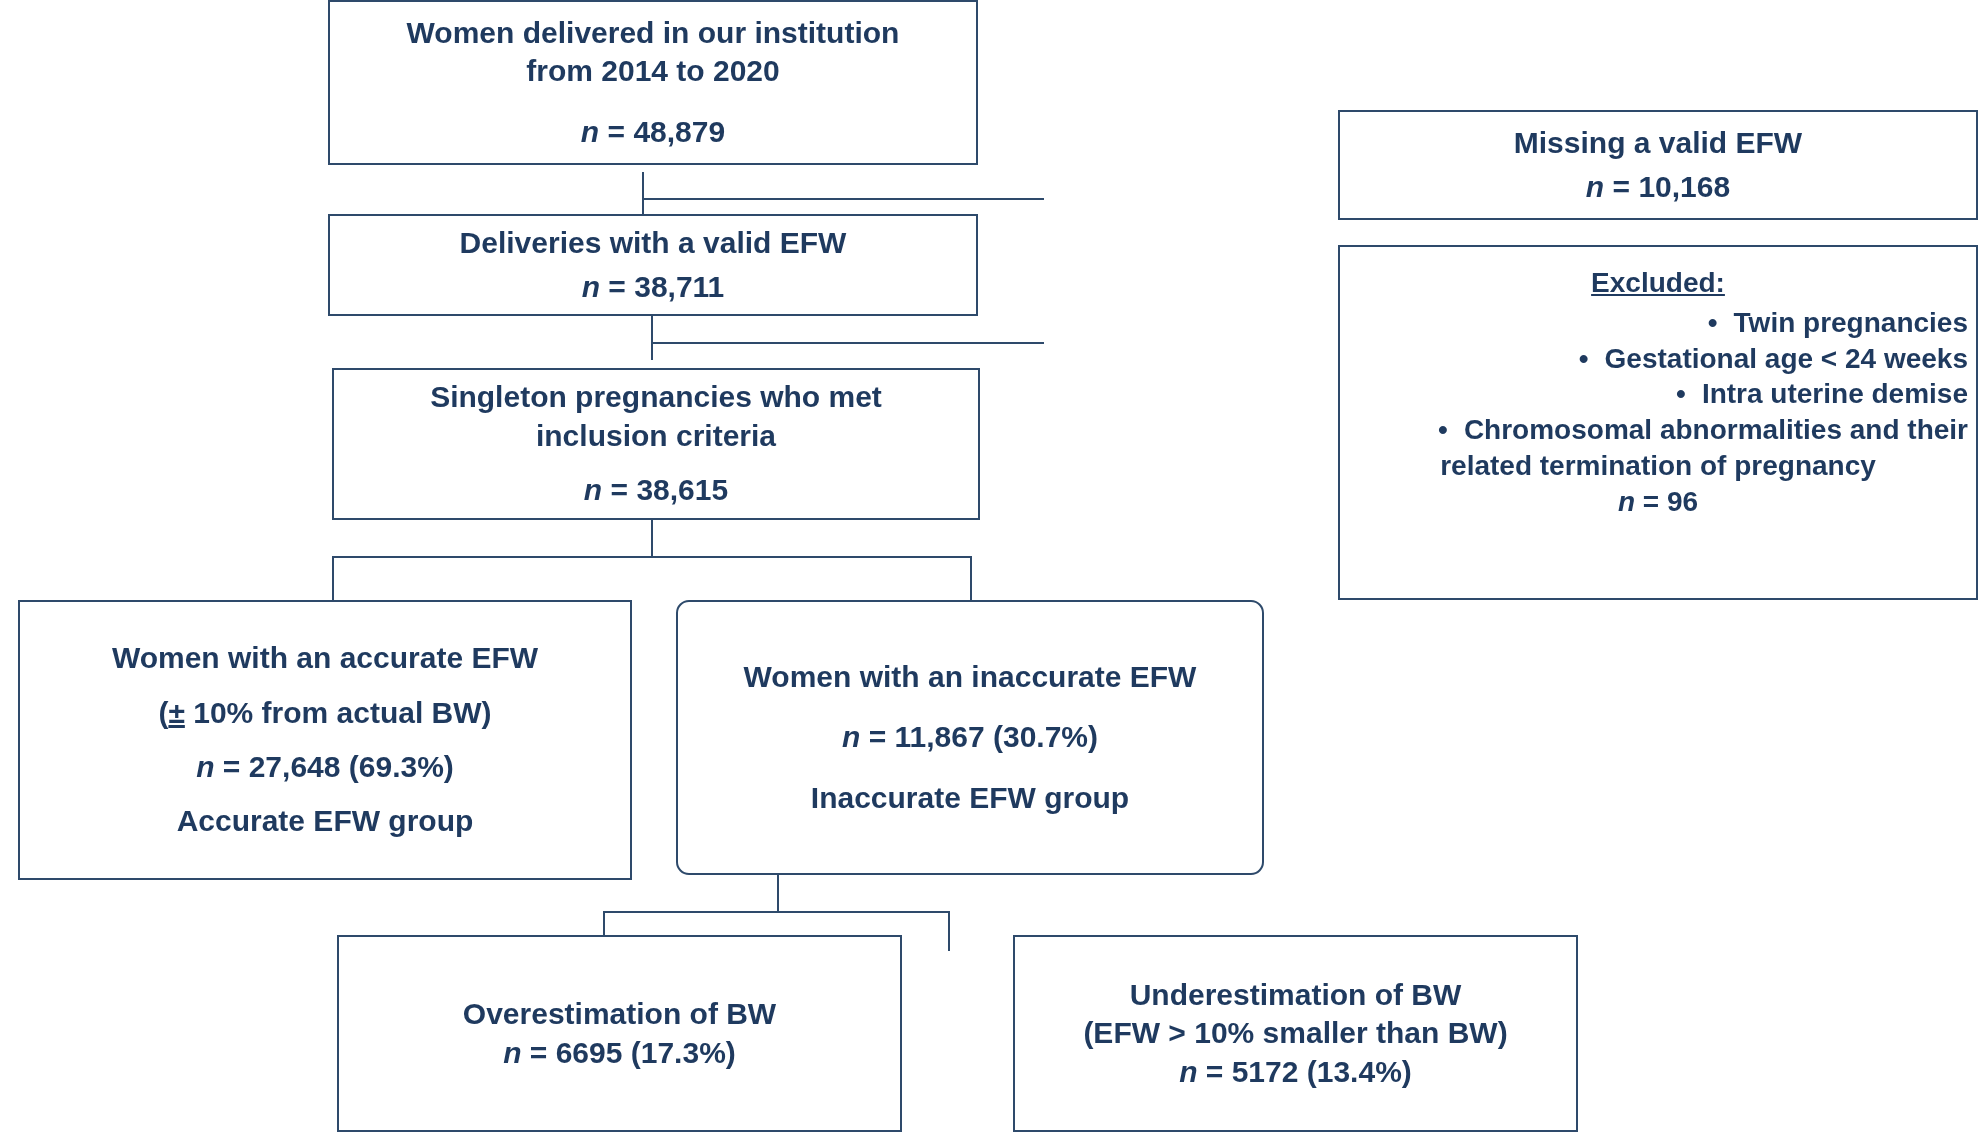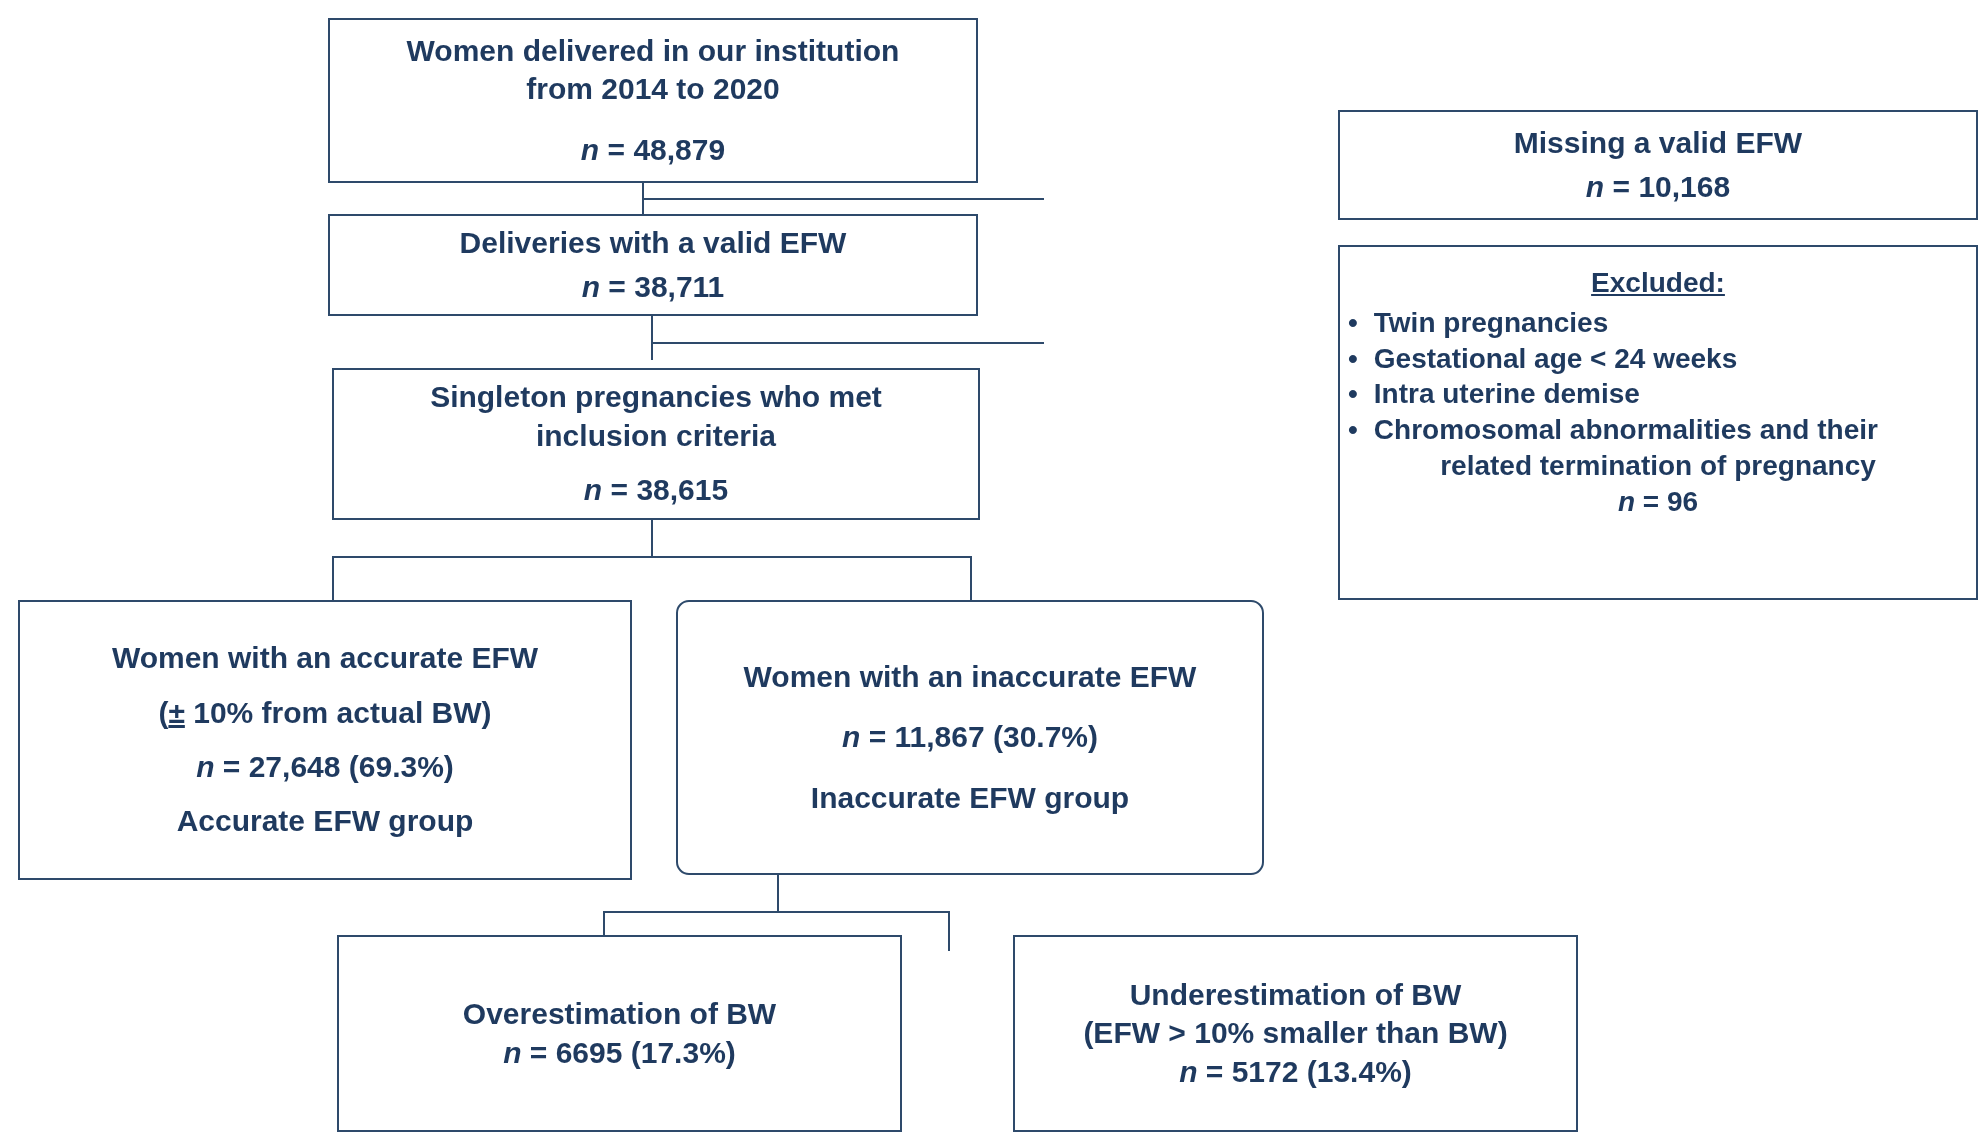--- a/index.html
+++ b/index.html
@@ -51,21 +51,21 @@
   .vline { width: 2px; }
 
   
   .bullets {
     width: 100%;
     padding: 0 8px;
     box-sizing: border-box;
   }
   .bullets .bi {
     display: block;
-    text-align: left;
+    text-align: right;
     white-space: nowrap;
   }
   .bullets .bi::before {
     content: "\2022";
     display: inline-block;
     margin-right: 16px;
   }
   .hdr {
     display: block;
     text-decoration: underline;
@@ -88,21 +88,21 @@
   <div class="vline" style="left:651px; top:512px; height:45px;"></div>
   <div class="hline" style="left:332px; top:556px; width:640px;"></div>
   <div class="vline" style="left:332px; top:556px; height:45px;"></div>
   <div class="vline" style="left:970px; top:556px; height:45px;"></div>
 
   <div class="vline" style="left:777px; top:874px; height:38px;"></div>
   <div class="hline" style="left:603px; top:911px; width:347px;"></div>
   <div class="vline" style="left:603px; top:911px; height:40px;"></div>
   <div class="vline" style="left:948px; top:911px; height:40px;"></div>
 
-  <div class="box" style="left:328px; top:18px; width:650px; height:165px; font-size:30px;">
+  <div class="box" style="left:328px; top:0; width:650px; height:165px; font-size:30px;">
     <span class="ln">Women delivered in our institution</span>
     <span class="ln">from 2014 to 2020</span>
     <span class="ln" style="margin-top:22px;">
       <span class="it">n</span><span> = 48,879</span>
     </span>
   </div>
 
   <div class="box" style="left:1338px; top:110px; width:1212px; height:110px; font-size:30px; max-width:640px;">
     <span class="ln">Missing a valid EFW</span>
     <span class="ln" style="margin-top:6px;">

